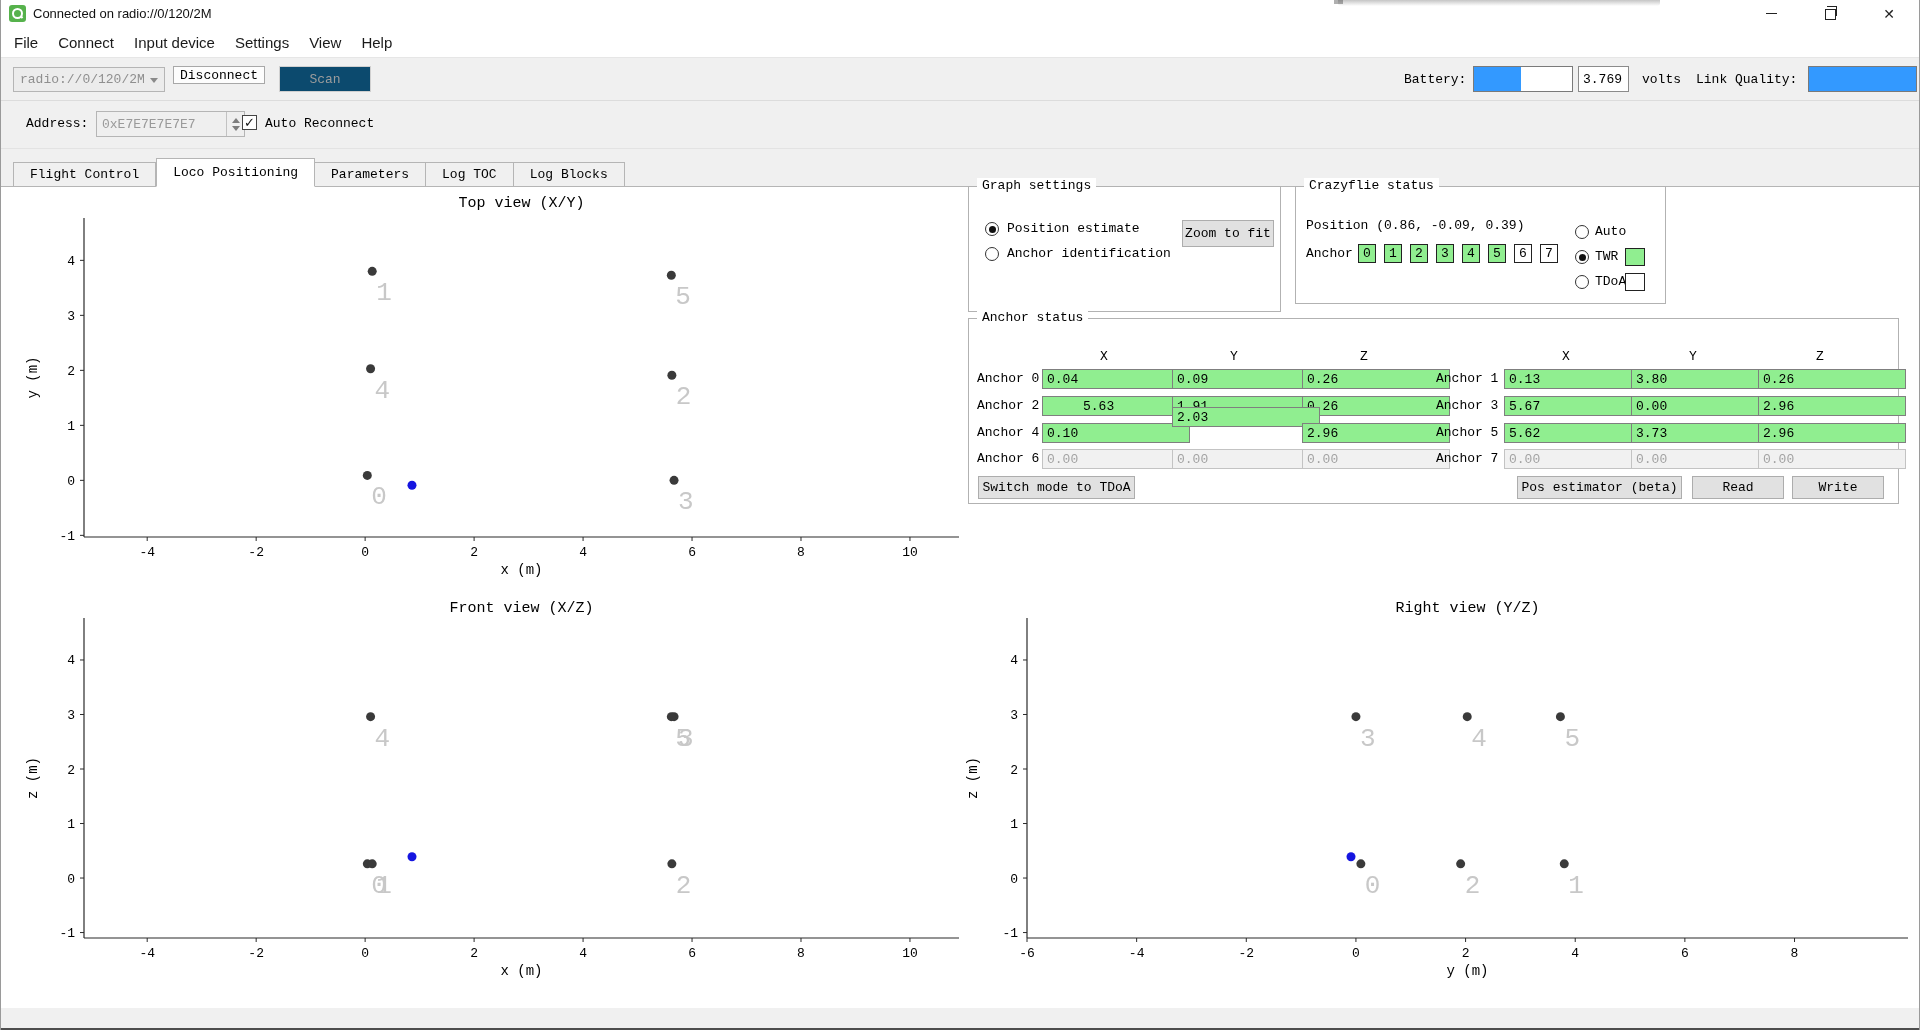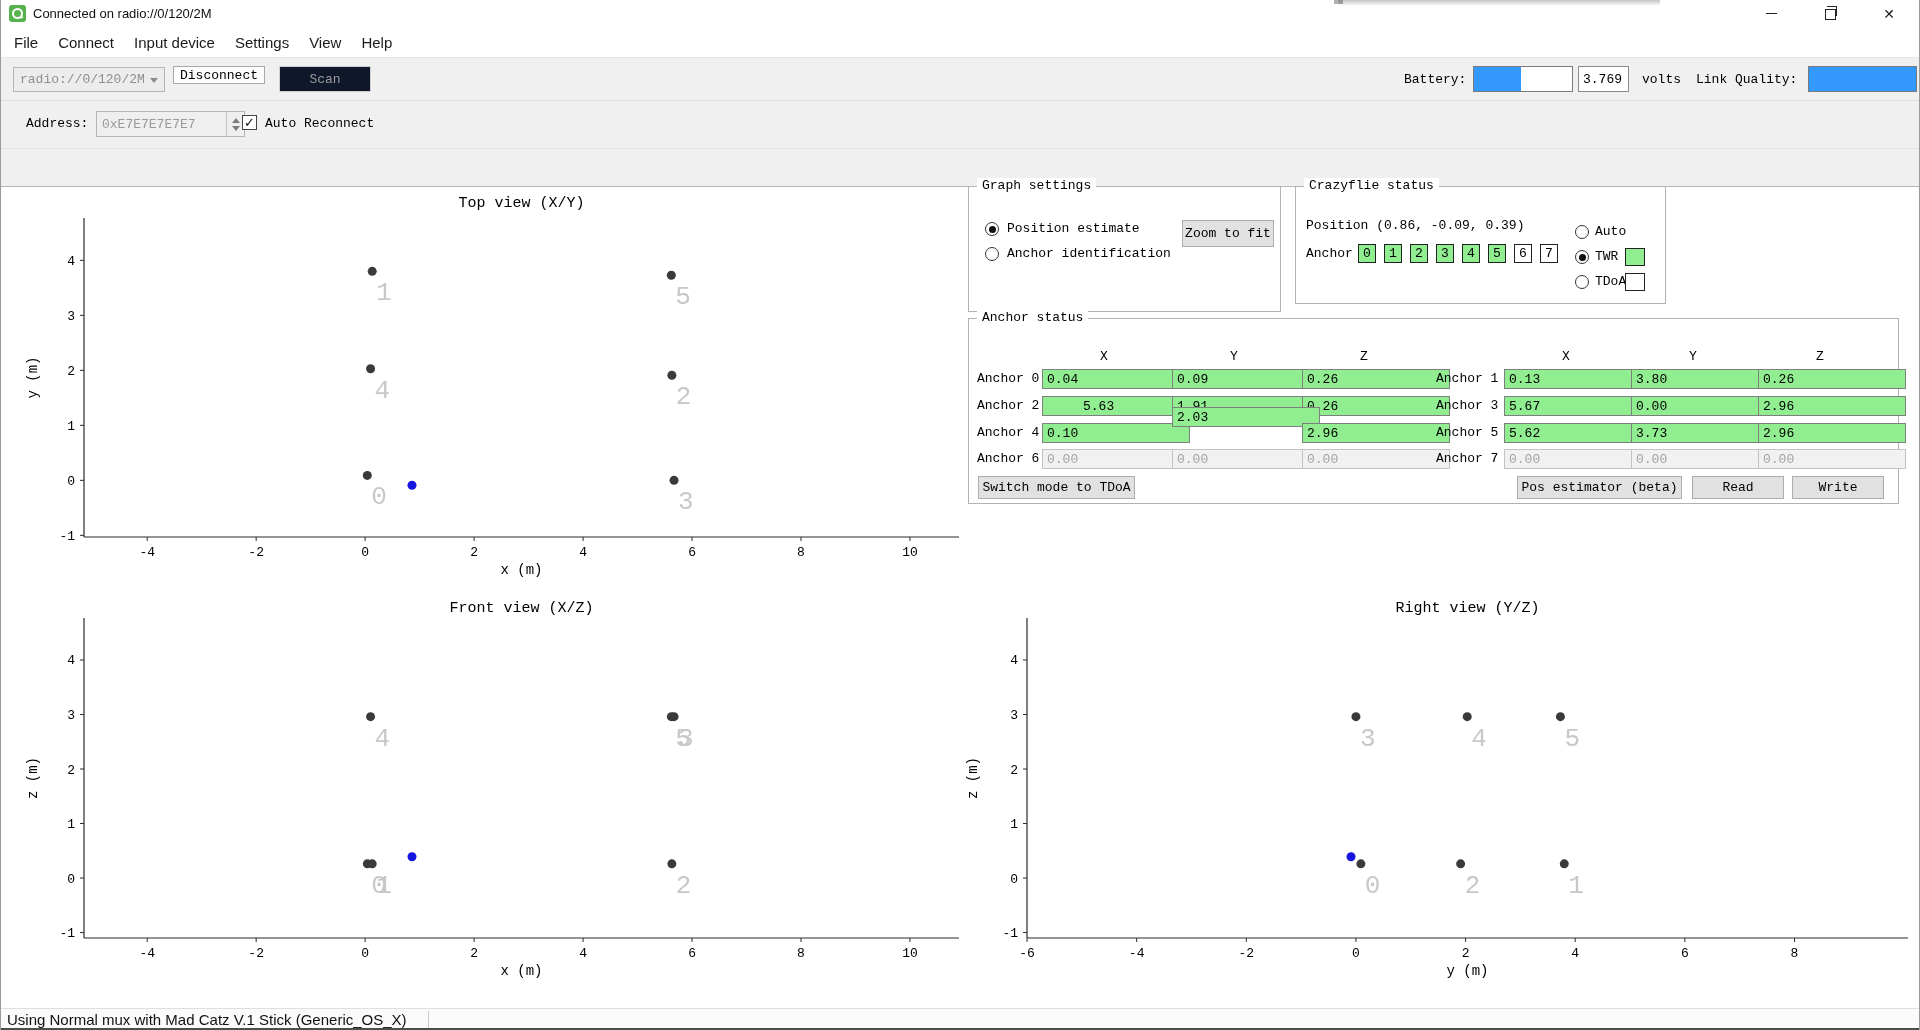--- a/index.html
+++ b/index.html
@@ -24,21 +24,21 @@
   #menubar{left:0;top:27px;width:1920px;height:30px;background:#ffffff;display:flex;align-items:stretch;padding-left:3px;}
   .menu-item{display:flex;align-items:center;padding:0 10px;font-size:15px;color:#1a1a1a;}
   
   #toolbar{left:0;top:57px;width:1920px;height:43px;background:#f0f0f0;border-top:1px solid #e6e6e6;}
   .combo{left:12px;top:9px;width:152px;height:25px;background:#ececec;border:1px solid #b5b5b5;color:#8f8f8f;
          font-size:13px;display:flex;align-items:center;padding-left:6px;box-sizing:border-box;}
   .combo .chev{position:absolute;right:6px;top:10px;width:0;height:0;border-left:4px solid transparent;border-right:4px solid transparent;border-top:5px solid #8a8a8a;}
   .btn{box-sizing:border-box;display:flex;align-items:center;justify-content:center;font-size:13px;color:#000;
        background:#e1e1e1;border:1px solid #adadad;}
   #btn-disconnect{left:172px;top:8px;width:92px;height:18px;background:#fdfdfd;border:1px solid #a8a8a8;}
-  #btn-scan{left:278px;top:8px;width:92px;height:26px;background:#0f172a;border:1px solid #d0d0d0;color:#9c9c9c;}
+  #btn-scan{left:278px;top:8px;width:92px;height:26px;background:#0c4a6e;border:1px solid #d0d0d0;color:#9c9c9c;}
   .tb-label{top:14px;font-size:13px;color:#000;}
   #battery-label{left:1403px;} #volts-label{left:1641px;} #lq-label{left:1695px;}
   .bar-box{top:8px;height:26px;background:#fff;border:1px solid #7a7a7a;box-sizing:border-box;}
   #battery-bar{left:1472px;width:100px;} #lq-bar{left:1807px;width:109px;}
   .bar-fill{height:100%;background:#3399ff;}
   #volts-box{left:1577px;top:8px;width:51px;height:26px;background:#fff;border:1px solid #8b8b8b;box-sizing:border-box;
              font-size:13px;display:flex;align-items:center;padding-left:4px;}
   
   #addressrow{left:0;top:100px;width:1920px;height:47px;background:#f0f0f0;border-top:1px solid #dcdcdc;border-bottom:1px solid #e3e3e3;}
   #address-label{left:25px;top:15px;font-size:13px;color:#000;}
@@ -141,20 +141,27 @@
           <div class="tri-up"></div>
           <div class="tri-dn"></div>
         </div>
     </div>
     <div id="auto-reconnect-box" class="abs">
         <span>✓</span>
       </div>
     <div id="auto-reconnect-label" class="abs mono">Auto Reconnect</div>
   </div>
 
+  <div id="tabstrip" class="abs">
+      <div class="tab mono">Flight Control</div>
+      <div class="tab mono active">Loco Positioning</div>
+      <div class="tab mono">Parameters</div>
+      <div class="tab mono">Log TOC</div>
+      <div class="tab mono">Log Blocks</div>
+    </div>
   <div id="tabline" class="abs"></div>
 
   <div id="content" class="abs">
     <div class="plot" id="plot-top" style="left: 20px; top: 3px;"><svg width="945" height="405">
           <line x1="63" y1="28" x2="63" y2="347" stroke="#2a2a2a" stroke-width="1.2"></line>
           <line x1="63" y1="347" x2="938" y2="347" stroke="#2a2a2a" stroke-width="1.2"></line>
           <line x1="126.20049813200498" y1="347" x2="126.20049813200498" y2="351" stroke="#2a2a2a" stroke-width="1"></line>
           <text x="126.20049813200498" y="366" font-size="13" fill="#000" text-anchor="middle">-4</text>
           <line x1="235.1668742216687" y1="347" x2="235.1668742216687" y2="351" stroke="#2a2a2a" stroke-width="1"></line>
           <text x="235.1668742216687" y="366" font-size="13" fill="#000" text-anchor="middle">-2</text>
@@ -375,18 +382,14 @@
           <div class="field mono off" style="left: 662px; top: 130px;">0.00</div>
           <div class="field mono off" style="left: 789px; top: 130px;">0.00</div>
         </div>
       <div class="gbtn" style="left:9px;top:157px;width:157px;height:23px;">Switch mode to TDoA</div>
       <div class="gbtn" style="left:548px;top:157px;width:165px;height:23px;">Pos estimator (beta)</div>
       <div class="gbtn" style="left:723px;top:157px;width:92px;height:23px;">Read</div>
       <div class="gbtn" style="left:823px;top:157px;width:92px;height:23px;">Write</div>
     </div>
   </div>
 
-  <div id="statusbar" class="abs">
-    <div id="status-text" class="abs">Using Normal mux with Mad Catz V.1 Stick (Generic_OS_X)</div>
-    <div id="status-sep" class="abs"></div>
-  </div>
   <div id="win-bottom" class="abs"></div>
 </div>
 
 </body></html>

